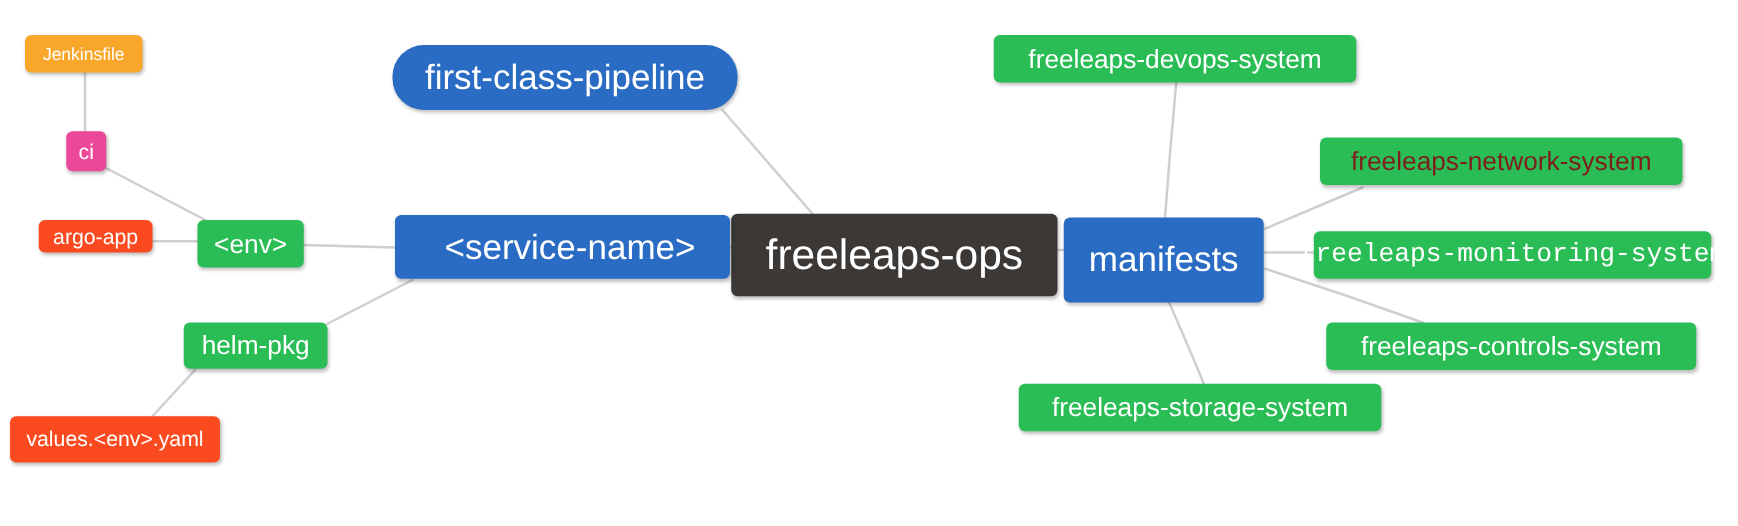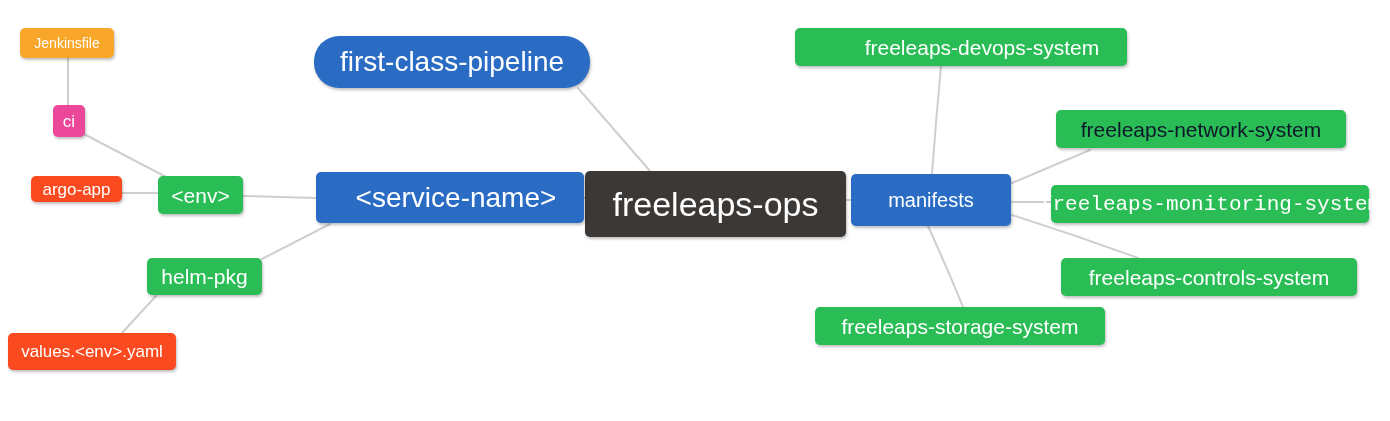--- a/index.html
+++ b/index.html
@@ -54,26 +54,26 @@
       <path d="M 932 174 Q 936 120 941 66" fill="none" stroke="#cfcfcf" stroke-width="2" stroke-linecap="round"></path>
       <path d="M 1012 183 L 1090 150" fill="none" stroke="#cfcfcf" stroke-width="2" stroke-linecap="round"></path>
       <path d="M 1012 202 L 1051 202" fill="none" stroke="#cfcfcf" stroke-width="2" stroke-linecap="round"></path>
       <path d="M 1012 215 Q 1075 235 1138 258" fill="none" stroke="#cfcfcf" stroke-width="2" stroke-linecap="round"></path>
       <path d="M 928 226 Q 948 270 963 307" fill="none" stroke="#cfcfcf" stroke-width="2" stroke-linecap="round"></path>
     </svg>
   <div id="node-layer">
       <div class="node" style="left: 585px; top: 171px; width: 261px; height: 66px; font-size: 34px; background: rgb(59, 56, 54); color: rgb(255, 255, 255);">freeleaps-ops</div>
       <div class="node" style="left: 314px; top: 36px; width: 276px; height: 52px; font-size: 28px; background: rgb(42, 107, 196); color: rgb(255, 255, 255); border-radius: 25px;">first-class-pipeline</div>
       <div class="node" style="left: 316px; top: 172px; width: 256px; height: 51px; font-size: 28px; background: rgb(42, 107, 196); color: rgb(255, 255, 255); padding-left: 12px;">&lt;service-name&gt;</div>
-      <div class="node" style="left: 851px; top: 174px; width: 160px; height: 52px; font-size: 20px; background: rgb(42, 107, 196); color: rgb(255, 255, 255);">manifests</div>
+      <div class="node" style="left: 851px; top: 174px; width: 160px; height: 68px; font-size: 28px; background: rgb(42, 107, 196); color: rgb(255, 255, 255);">manifests</div>
       <div class="node" style="left: 158px; top: 176px; width: 85px; height: 38px; font-size: 21px; background: rgb(42, 189, 85); color: rgb(255, 255, 255);">&lt;env&gt;</div>
       <div class="node" style="left: 147px; top: 258px; width: 115px; height: 37px; font-size: 21px; background: rgb(42, 189, 85); color: rgb(255, 255, 255);">helm-pkg</div>
       <div class="node" style="left: 53px; top: 105px; width: 32px; height: 32px; font-size: 17px; background: #ec4899; color: rgb(255, 255, 255);">ci</div>
       <div class="node" style="left: 31px; top: 176px; width: 91px; height: 26px; font-size: 17px; background: rgb(251, 74, 31); color: rgb(255, 255, 255);">argo-app</div>
       <div class="node" style="left: 8px; top: 333px; width: 168px; height: 37px; font-size: 17px; background: rgb(251, 74, 31); color: rgb(255, 255, 255); text-align: right;">values.&lt;env&gt;.yaml</div>
       <div class="node" style="left: 20px; top: 28px; width: 94px; height: 30px; font-size: 14px; background: rgb(249, 167, 43); color: rgb(255, 255, 255);">Jenkinsfile</div>
-      <div class="node" style="left: 795px; top: 28px; width: 290px; height: 38px; font-size: 21px; background: rgb(42, 189, 85); color: rgb(255, 255, 255); padding-left: 42px;">freeleaps-devops-system</div>
-      <div class="node" style="left: 1056px; top: 110px; width: 290px; height: 38px; font-size: 21px; background: rgb(42, 189, 85); color: #0f172a;">freeleaps-network-system</div>
+      <div class="node" style="left: 795px; top: 28px; width: 290px; height: 38px; font-size: 21px; background: rgb(42, 189, 85); color: rgb(255, 255, 255);">freeleaps-devops-system</div>
+      <div class="node" style="left: 1056px; top: 110px; width: 290px; height: 38px; font-size: 21px; background: rgb(42, 189, 85); color: #7f1d1d;">freeleaps-network-system</div>
       <div class="node" style="left: 1051px; top: 185px; width: 318px; height: 38px; font-size: 21px; background: rgb(42, 189, 85); color: rgb(255, 255, 255); font-family: Liberation Mono, monospace;">freeleaps-monitoring-system</div>
       <div class="node" style="left: 1061px; top: 258px; width: 296px; height: 38px; font-size: 21px; background: rgb(42, 189, 85); color: rgb(255, 255, 255);">freeleaps-controls-system</div>
       <div class="node" style="left: 815px; top: 307px; width: 290px; height: 38px; font-size: 21px; background: rgb(42, 189, 85); color: rgb(255, 255, 255);">freeleaps-storage-system</div>
     </div>
 </div>
 
 </body></html>

